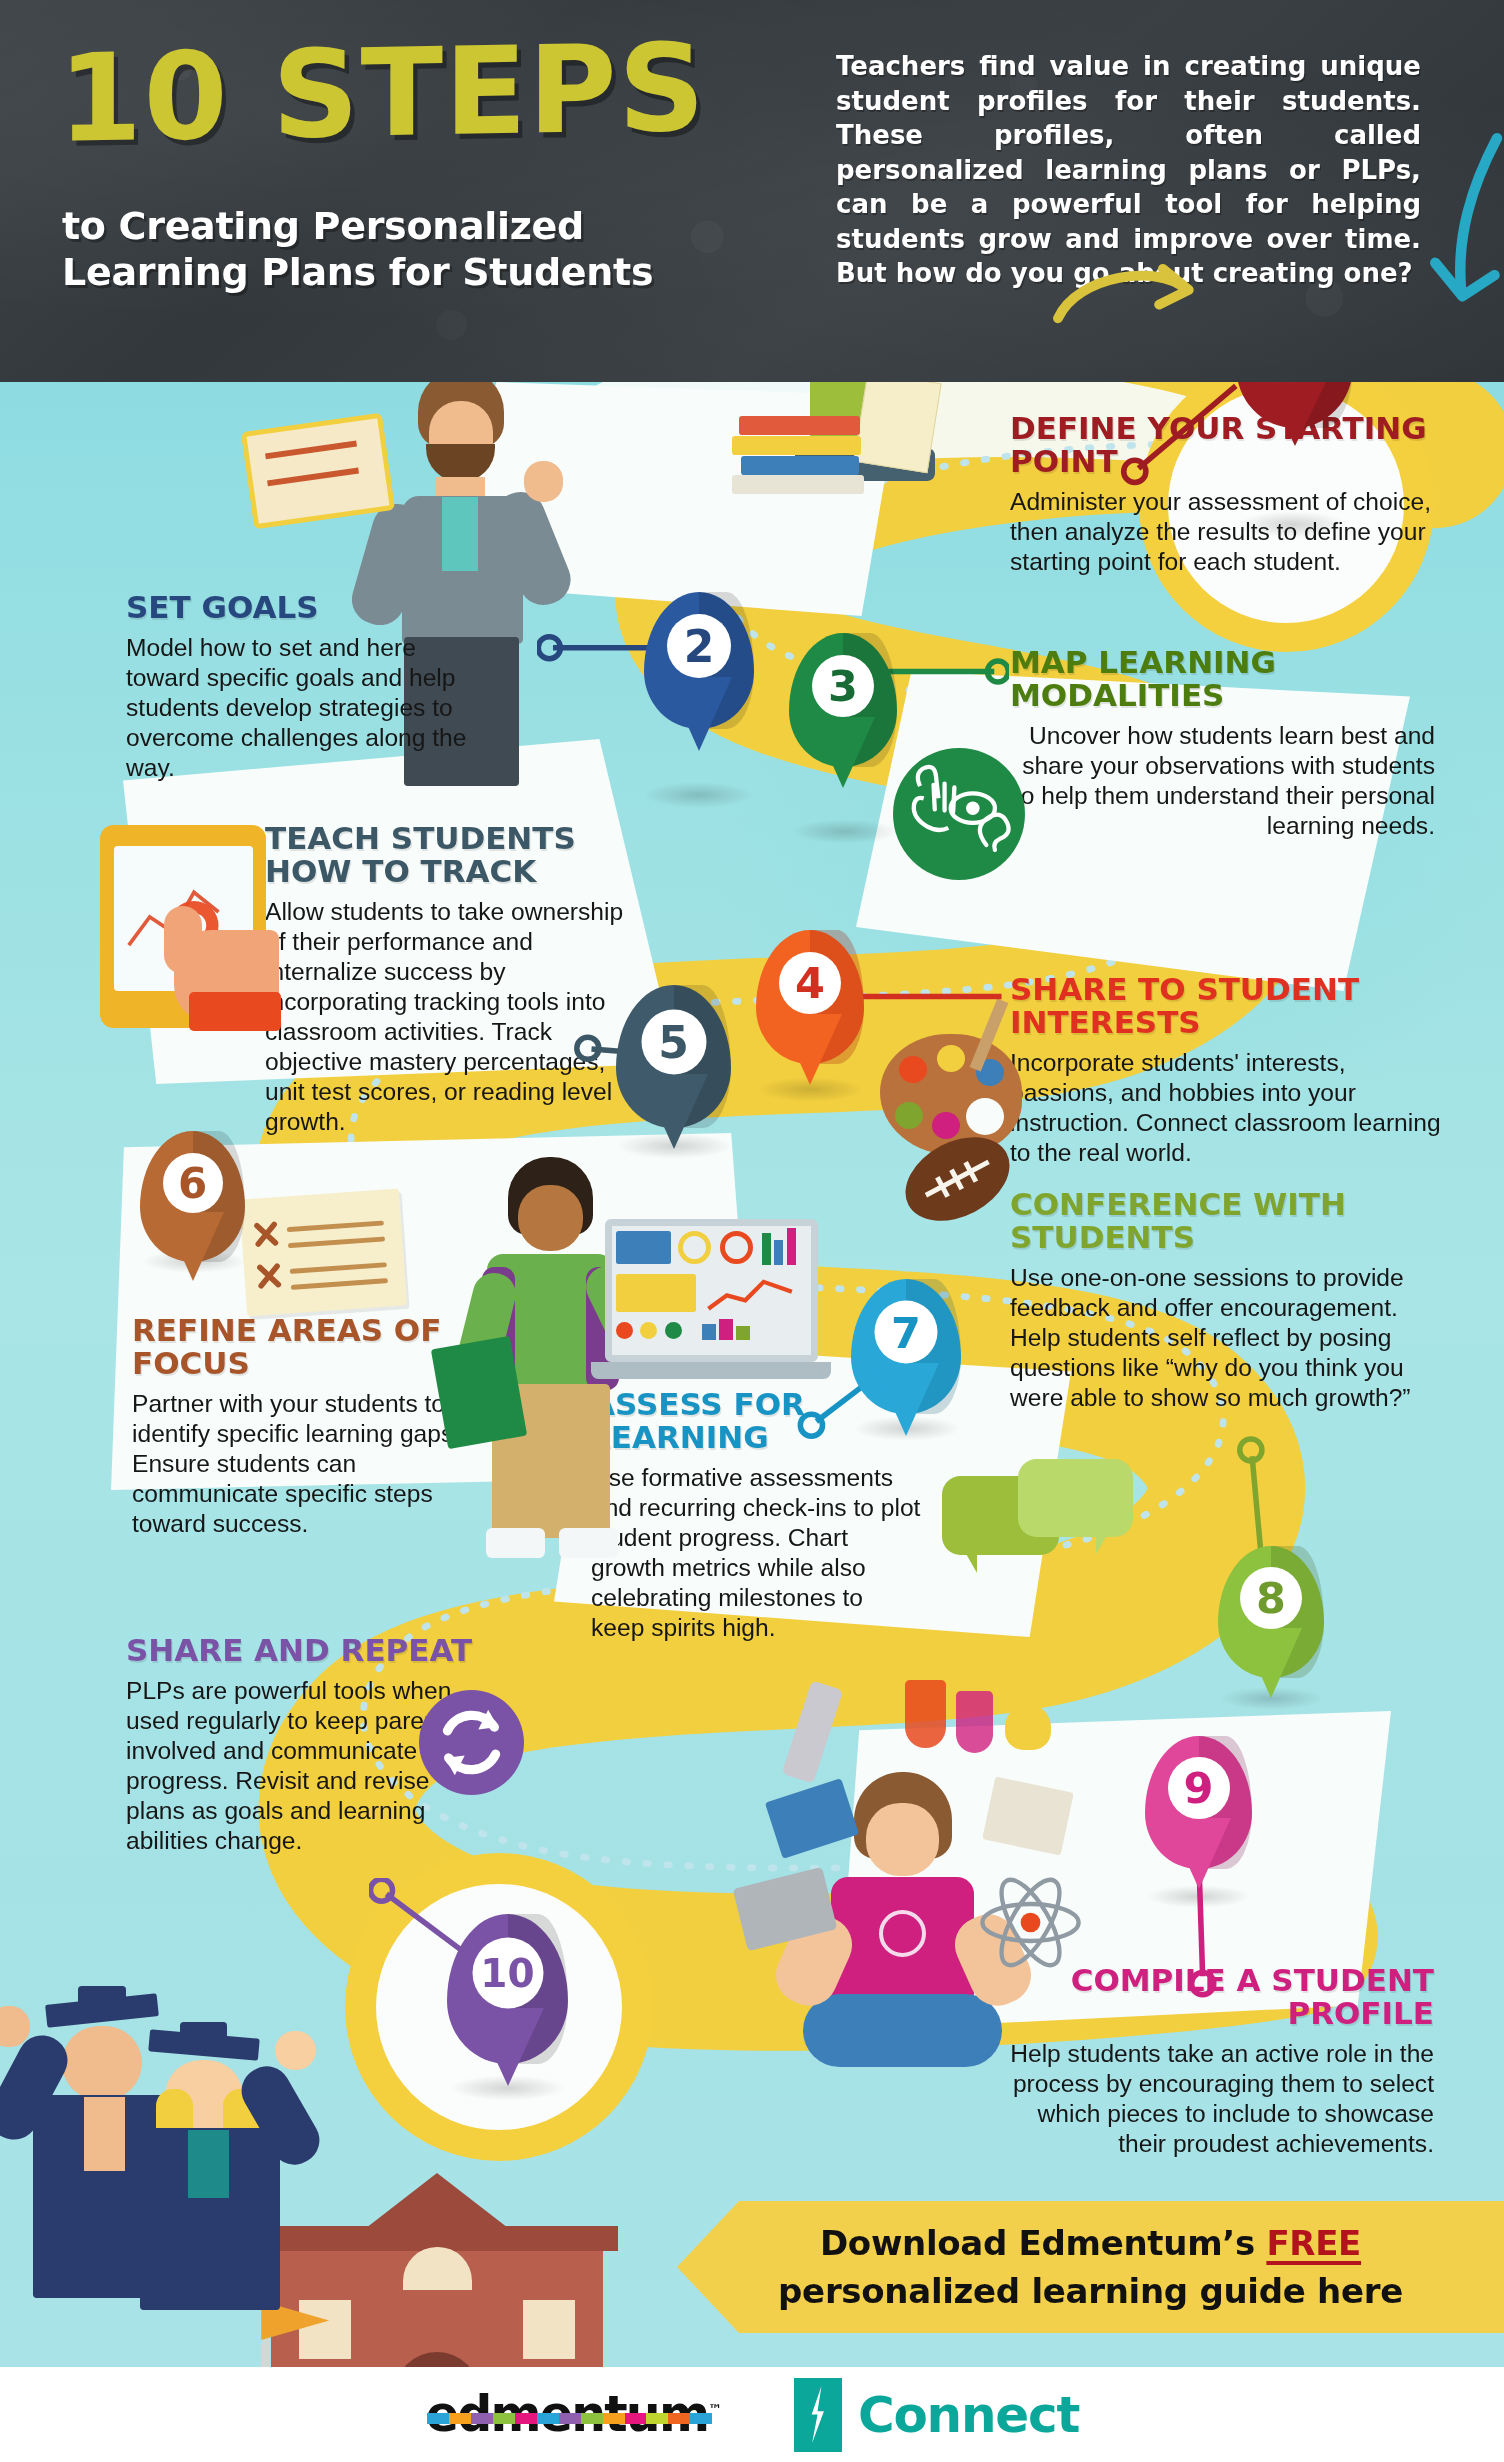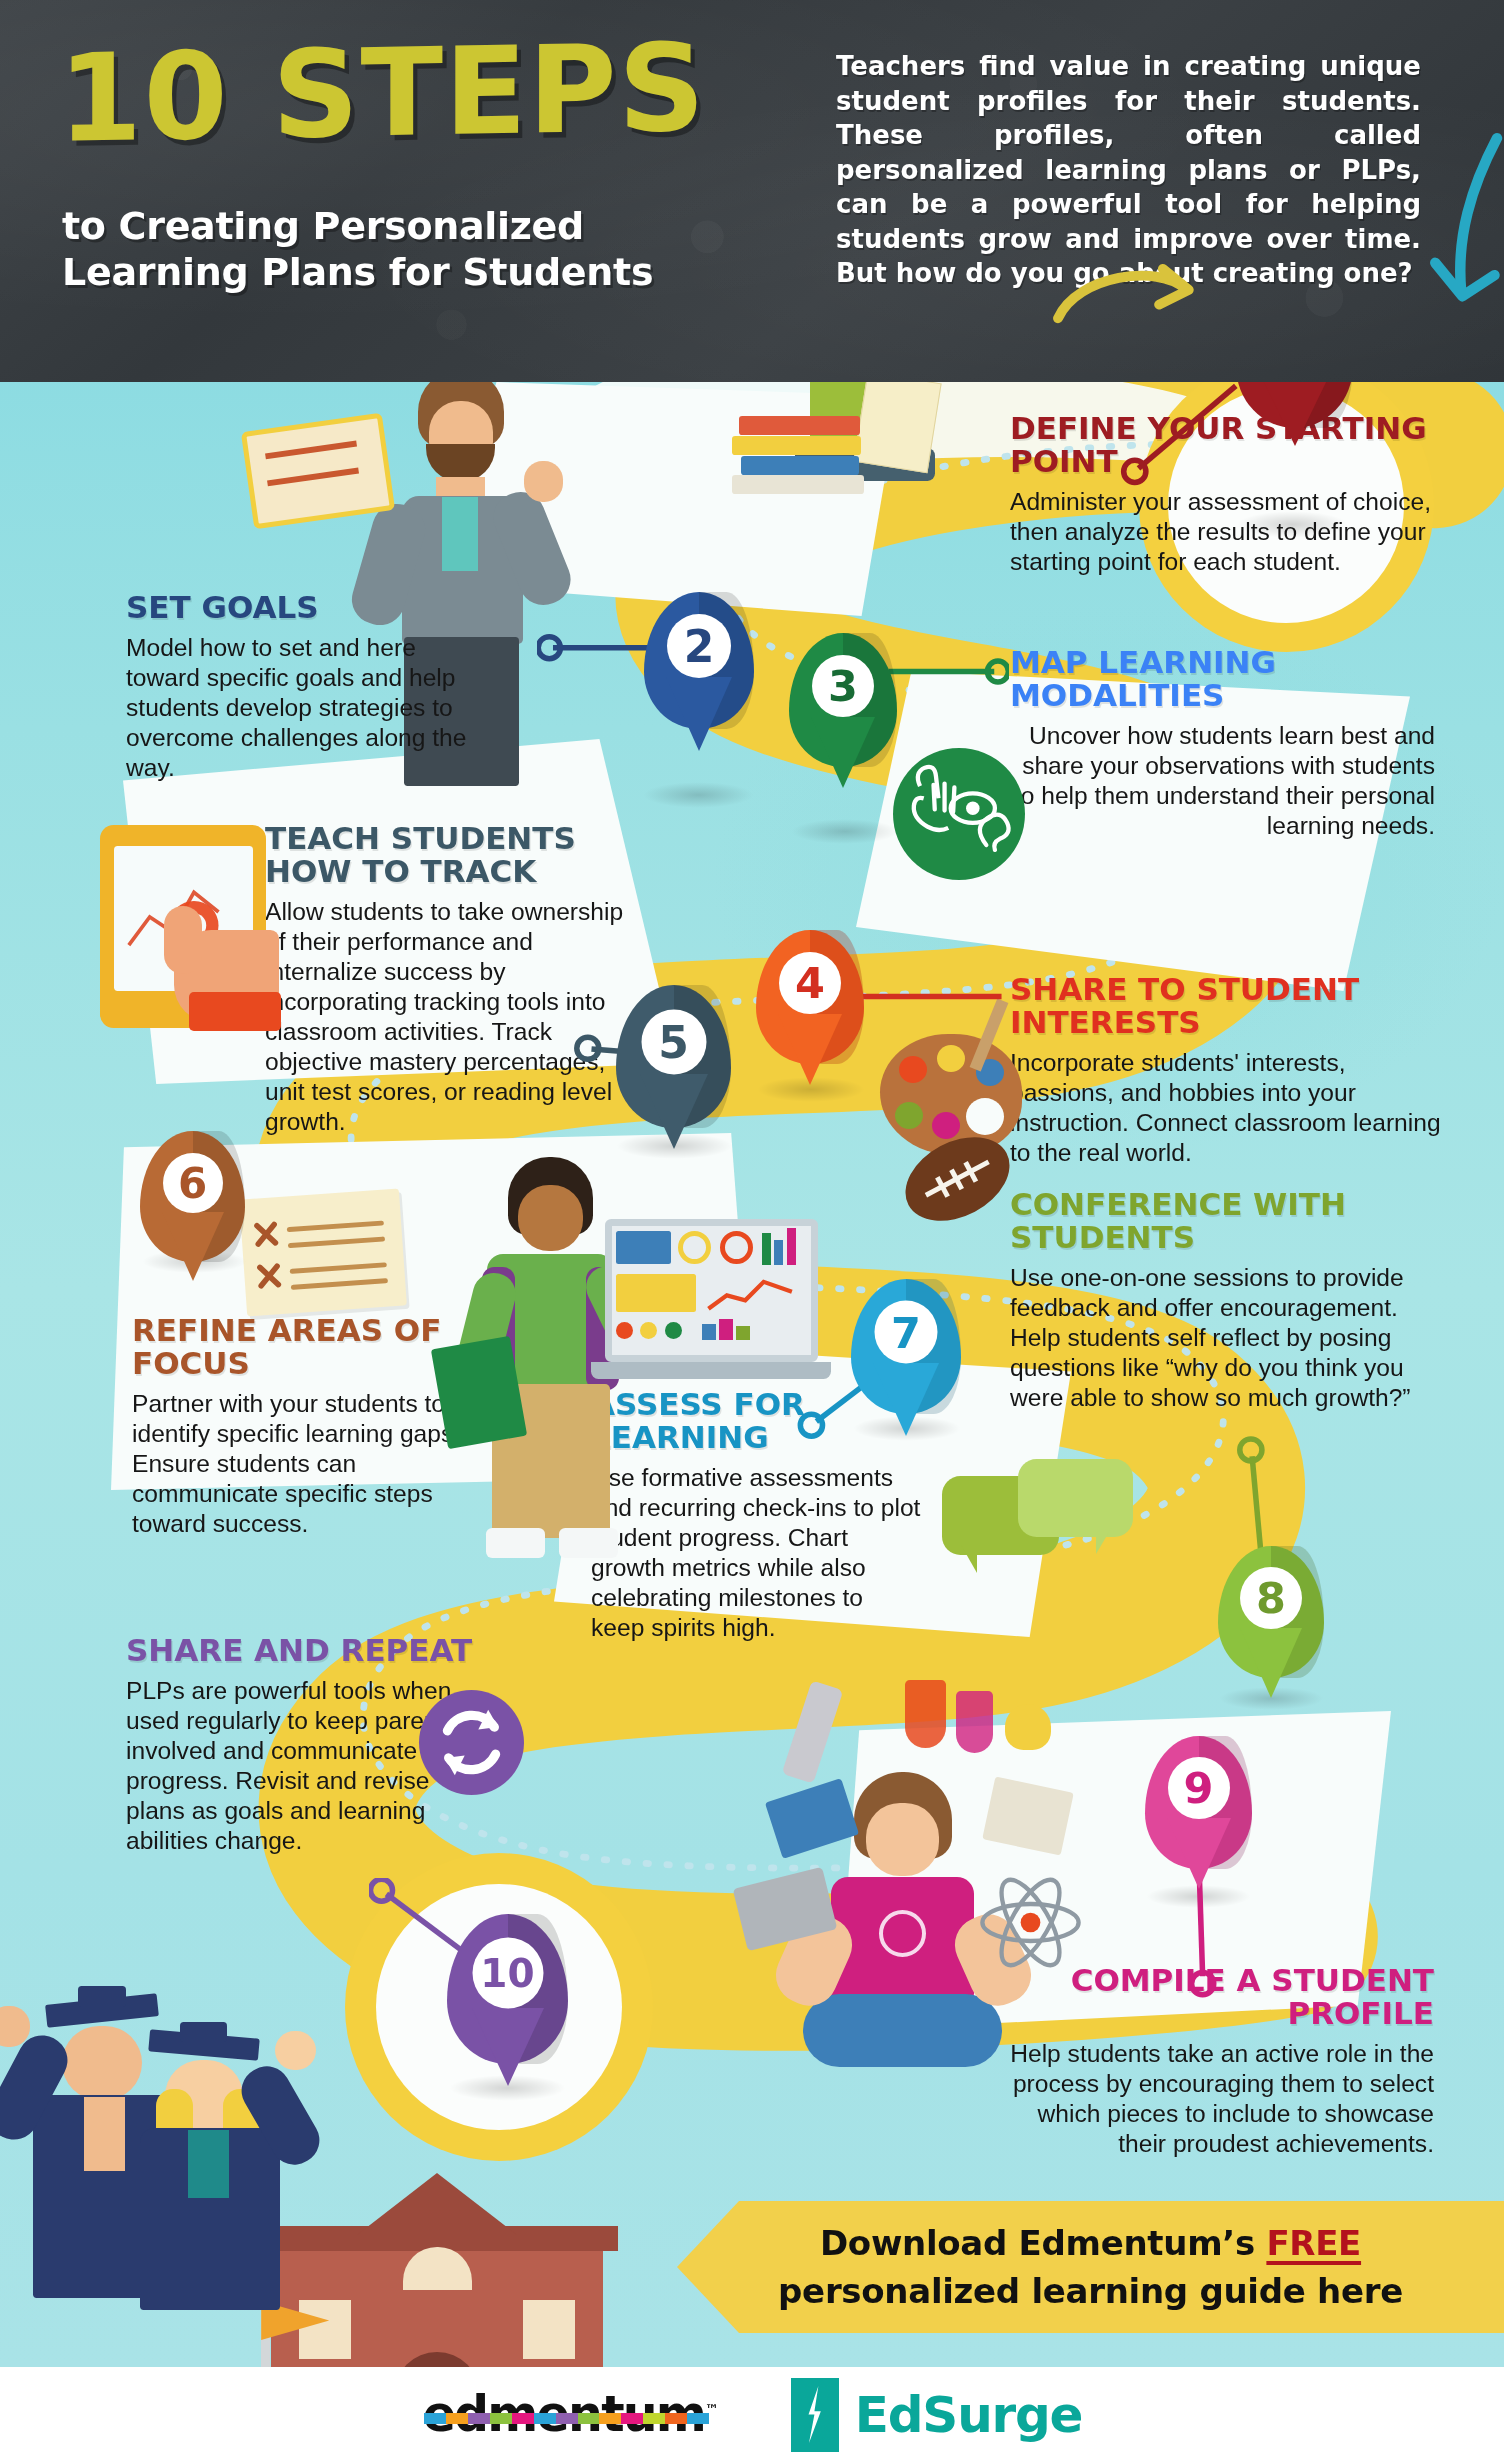--- a/index.html
+++ b/index.html
@@ -560,21 +560,21 @@
     <h3 style="color:#9e1c22;">DEFINE YOUR STARTING POINT</h3>
     <p>Administer your assessment of choice, then analyze the results to define your starting point for each student.</p>
   </div>
 
   <div class="step" style="left:126px;top:591px;width:345px;">
     <h3 style="color:#27477f;">SET GOALS</h3>
     <p>Model how to set and here toward specific goals and help students develop strategies to overcome challenges along the way.</p>
   </div>
 
   <div class="step right-align" style="left:1010px;top:646px;width:425px;">
-    <h3 style="color:#3b82f6;text-align:left;">MAP LEARNING MODALITIES</h3>
+    <h3 style="color:#4d7c0f;text-align:left;">MAP LEARNING MODALITIES</h3>
     <p>Uncover how students learn best and share your observations with students to help them understand their personal learning needs.</p>
   </div>
 
   <div class="step" style="left:1010px;top:973px;width:431px;">
     <h3 style="color:#e0301f;">SHARE TO STUDENT INTERESTS</h3>
     <p>Incorporate students' interests, passions, and hobbies into your instruction. Connect classroom learning to the real world.</p>
   </div>
 
   <div class="step" style="left:265px;top:822px;width:382px;">
     <h3 style="color:#3c5867;">TEACH STUDENTS HOW TO TRACK</h3>
@@ -627,18 +627,18 @@
           <span style="background:#8cc23e"></span>
         <span style="background:#f6a01e"></span>
           <span style="background:#e5177f"></span>
         <span style="background:#c0d62e"></span>
           <span style="background:#f0651f"></span>
         <span style="background:#2aa3d8"></span>
       </span>
     </div>
     <div class="logo-edsurge">
       <div class="edsurge-mark"></div>
-      <div class="edsurge-text">EdSurge</div>
+      <div class="edsurge-text">Connect</div>
     </div>
   </div>
 
 </div>
 
 
 </body></html>

